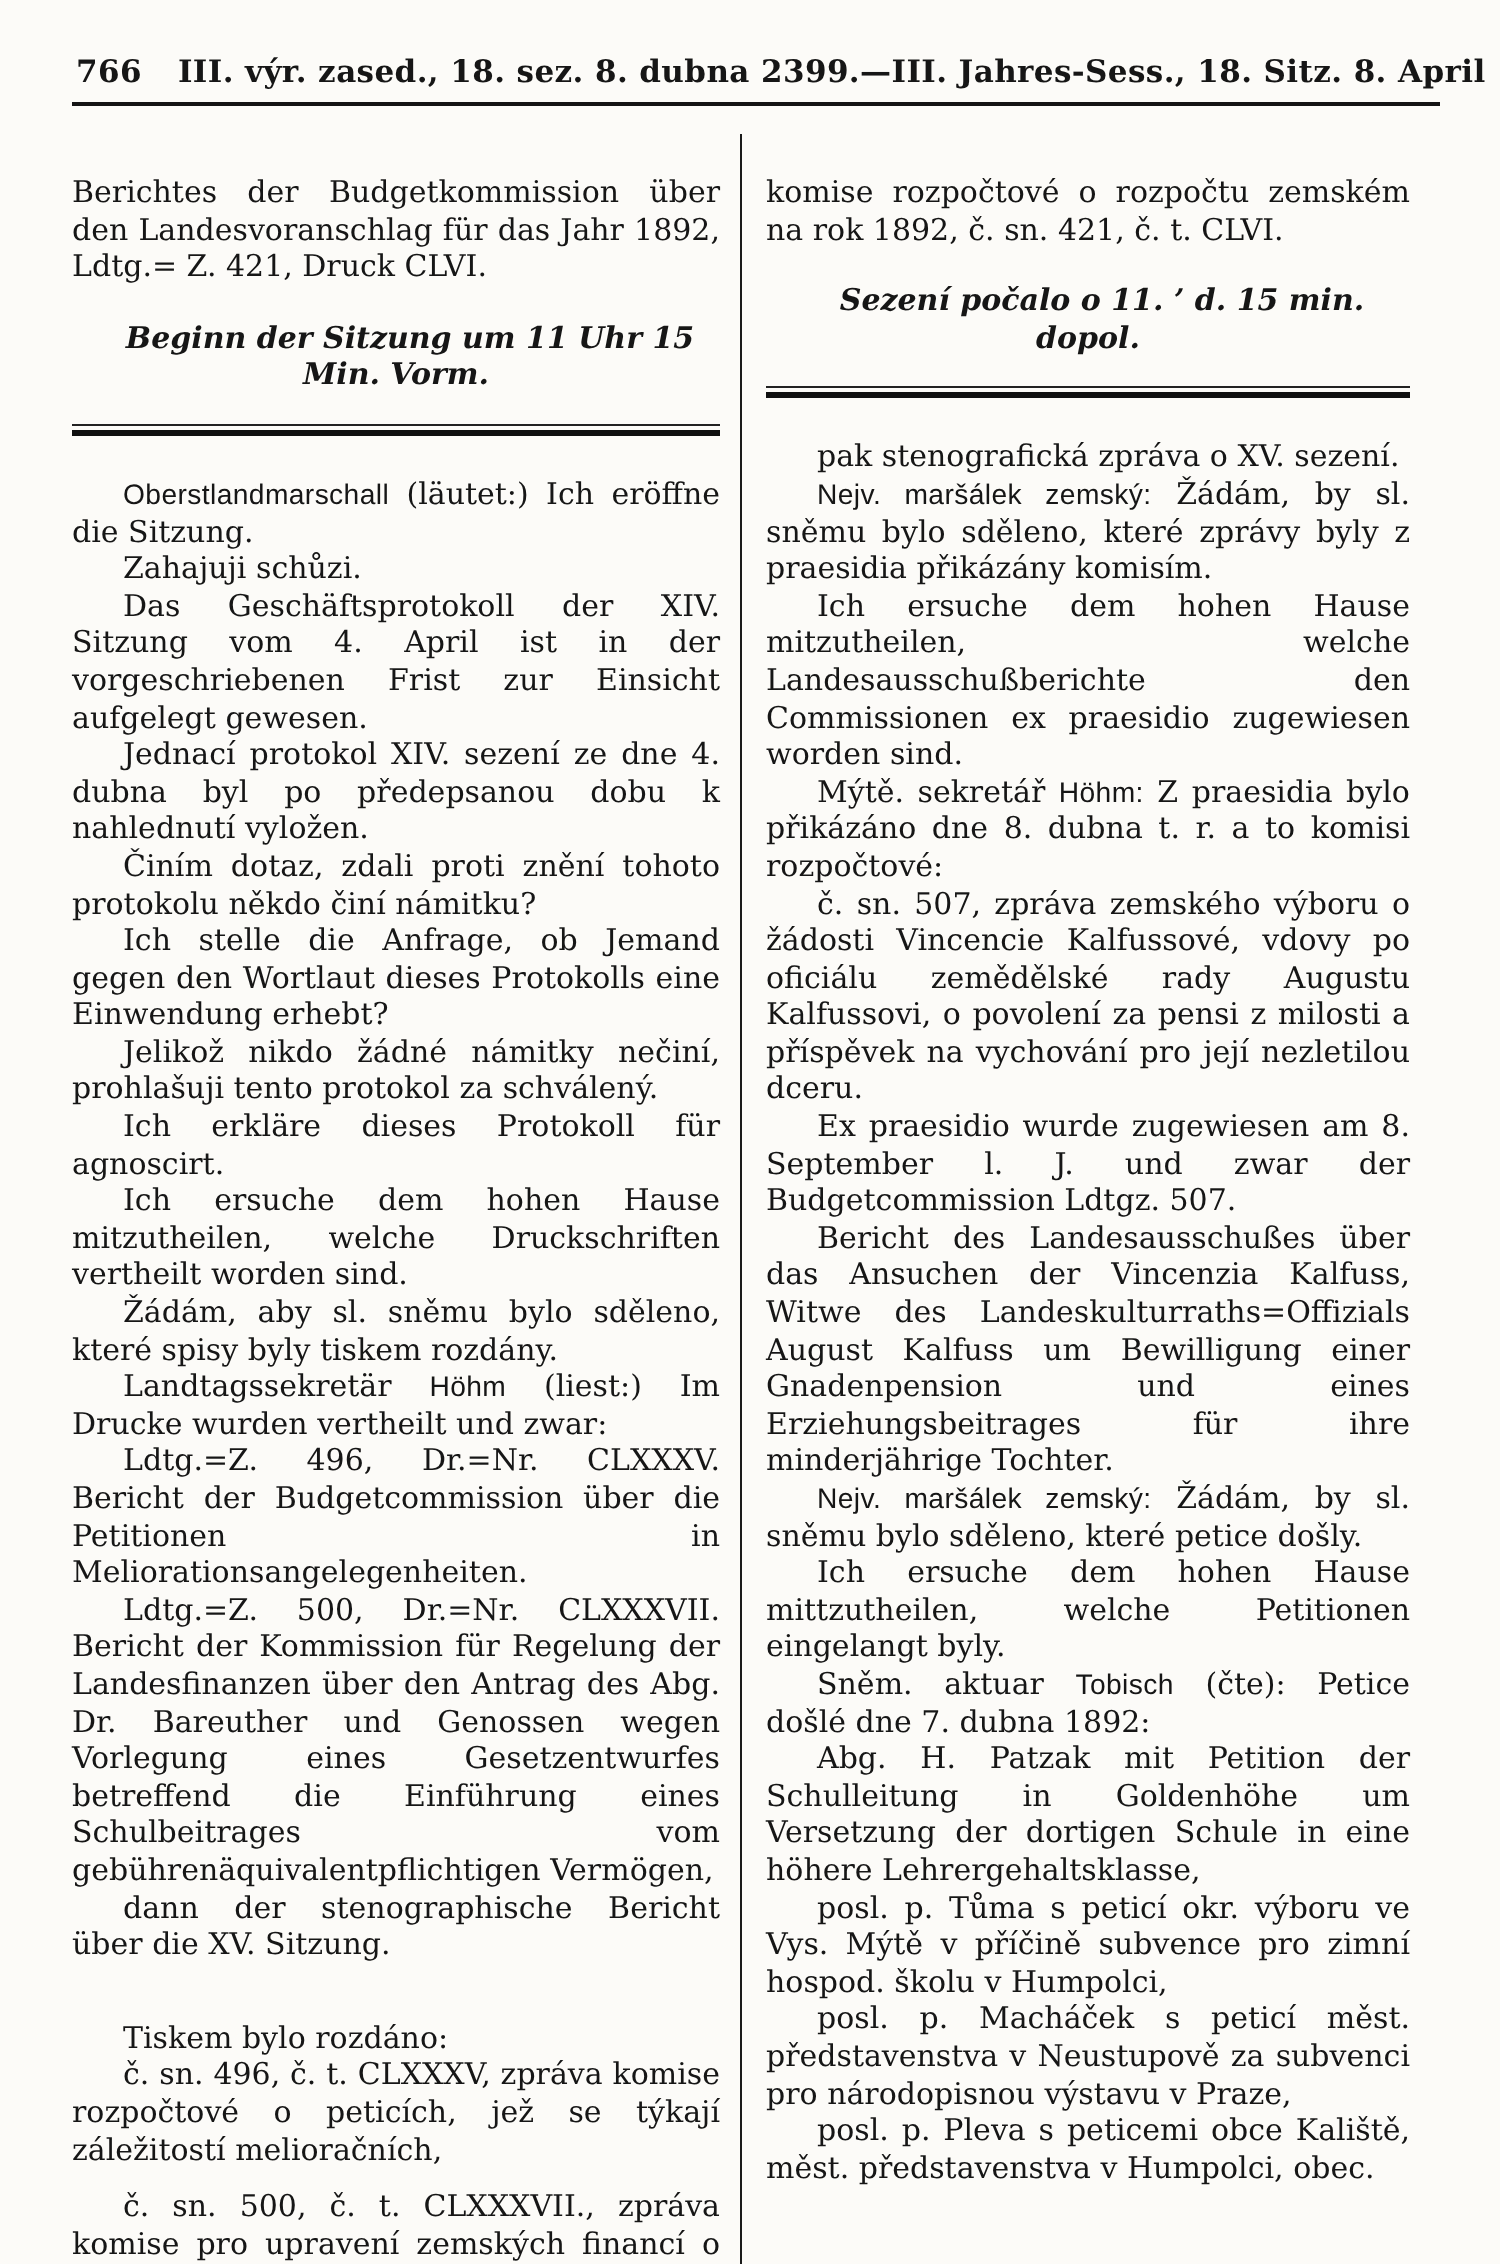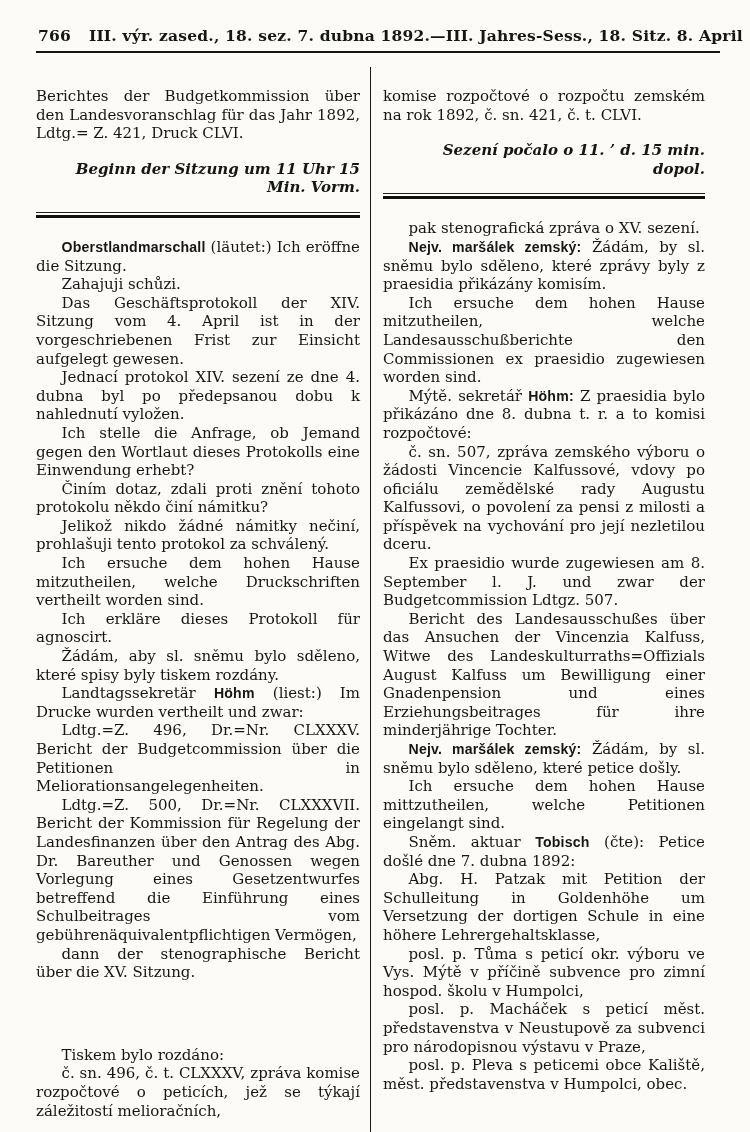--- a/index.html
+++ b/index.html
@@ -18,43 +18,43 @@
   .header-rule{border-top:2px solid #141414;margin:2px 0 14px 0;}
   .columns{display:flex;align-items:stretch;}
   .col{width:334px;box-sizing:border-box;}
   .col-left{padding-right:10px;}
   .col-right{padding-left:12px;}
   .vdivider{width:1px;background:#1a1a1a;flex:0 0 1px;}
   p{margin:0;text-align:justify;font-size:15px;line-height:18.6px;}
   .intro{text-indent:0;margin-top:20px;}
   .session{
     font-style:italic;font-weight:700;text-indent:14px;
-    margin:17px 0 15px 0;text-align:right;font-size:15px;
+    margin:17px 0 15px 0;text-align:center;font-size:15px;
   }
   .double-rule{
     height:2px;border-top:1px solid #222;border-bottom:3px solid #101010;
     margin:8px 0 20px 0;
   }
   .para{text-indent:1.7em;}
   .gap{}
-  .gap-lg{margin-top:64px;}
+  .gap-lg{margin-top:28px;}
   .gap-sm{margin-top:10px;}
   .speaker{
     font-family:"Liberation Sans","DejaVu Sans",sans-serif;
-    font-weight:700;font-size:.94em;letter-spacing:.2px;
+    font-weight:400;font-size:.94em;letter-spacing:.2px;
   }
 </style>
 </head>
 <body>
 
 <div class="page">
 
   <div class="header">
     <span class="pagenum">766</span>
-    <span>III. výr. zased., 18. sez. 7. dubna 1892.</span>
+    <span>III. výr. zased., 18. sez. 8. dubna 2399.</span>
     <span>—</span>
     <span>III. Jahres-Sess., 18. Sitz. 8. April 1892.</span>
   </div>
   <div class="header-rule"></div>
 
   <div class="columns">
 
     <div class="col col-left">
       <p class="intro">Berichtes der Budgetkommission über den Landesvoranschlag für das Jahr 1892, Ldtg.= Z. 421, Druck CLVI.</p>
       <p class="session">Beginn der Sitzung um 11 Uhr 15 Min. Vorm.</p>
@@ -67,33 +67,33 @@
       <p class="para">
         <span>Zahajuji schůzi.</span>
       </p>
       <p class="para">
         <span>Das Geschäftsprotokoll der XIV. Sitzung vom 4. April ist in der vorgeschriebenen Frist zur Einsicht aufgelegt gewesen.</span>
       </p>
       <p class="para">
         <span>Jednací protokol XIV. sezení ze dne 4. dubna byl po předepsanou dobu k nahlednutí vyložen.</span>
       </p>
       <p class="para">
-        <span>Ich stelle die Anfrage, ob Jemand gegen den Wortlaut dieses Protokolls eine Einwendung erhebt?</span>
+        <span>Činím dotaz, zdali proti znění tohoto protokolu někdo činí námitku?</span>
       </p>
       <p class="para">
-        <span>Činím dotaz, zdali proti znění tohoto protokolu někdo činí námitku?</span>
+        <span>Ich stelle die Anfrage, ob Jemand gegen den Wortlaut dieses Protokolls eine Einwendung erhebt?</span>
       </p>
       <p class="para">
         <span>Jelikož nikdo žádné námitky nečiní, prohlašuji tento protokol za schválený.</span>
       </p>
       <p class="para">
-        <span>Ich ersuche dem hohen Hause mitzutheilen, welche Druckschriften vertheilt worden sind.</span>
+        <span>Ich erkläre dieses Protokoll für agnoscirt.</span>
       </p>
       <p class="para">
-        <span>Ich erkläre dieses Protokoll für agnoscirt.</span>
+        <span>Ich ersuche dem hohen Hause mitzutheilen, welche Druckschriften vertheilt worden sind.</span>
       </p>
       <p class="para">
         <span>Žádám, aby sl. sněmu bylo sděleno, které spisy byly tiskem rozdány.</span>
       </p>
       <p class="para gap">
         <span>Landtagssekretär</span>
         <span class="speaker">Höhm</span>
         <span>(liest:) Im Drucke wurden vertheilt und zwar:</span>
       </p>
       <p class="para">
@@ -145,21 +145,21 @@
         <span>Ex praesidio wurde zugewiesen am 8. September l. J. und zwar der Budgetcommission Ldtgz. 507.</span>
       </p>
       <p class="para">
         <span>Bericht des Landesausschußes über das Ansuchen der Vincenzia Kalfuss, Witwe des Landeskulturraths=Offizials August Kalfuss um Bewilligung einer Gnadenpension und eines Erziehungsbeitrages für ihre minderjährige Tochter.</span>
       </p>
       <p class="para gap">
         <span class="speaker">Nejv. maršálek zemský:</span>
         <span>Žádám, by sl. sněmu bylo sděleno, které petice došly.</span>
       </p>
       <p class="para">
-        <span>Ich ersuche dem hohen Hause mittzutheilen, welche Petitionen eingelangt sind.</span>
+        <span>Ich ersuche dem hohen Hause mittzutheilen, welche Petitionen eingelangt byly.</span>
       </p>
       <p class="para gap">
         <span>Sněm. aktuar</span>
         <span class="speaker">Tobisch</span>
         <span>(čte): Petice došlé dne 7. dubna 1892:</span>
       </p>
       <p class="para">
         <span>Abg. H. Patzak mit Petition der Schulleitung in Goldenhöhe um Versetzung der dortigen Schule in eine höhere Lehrergehaltsklasse,</span>
       </p>
       <p class="para">

